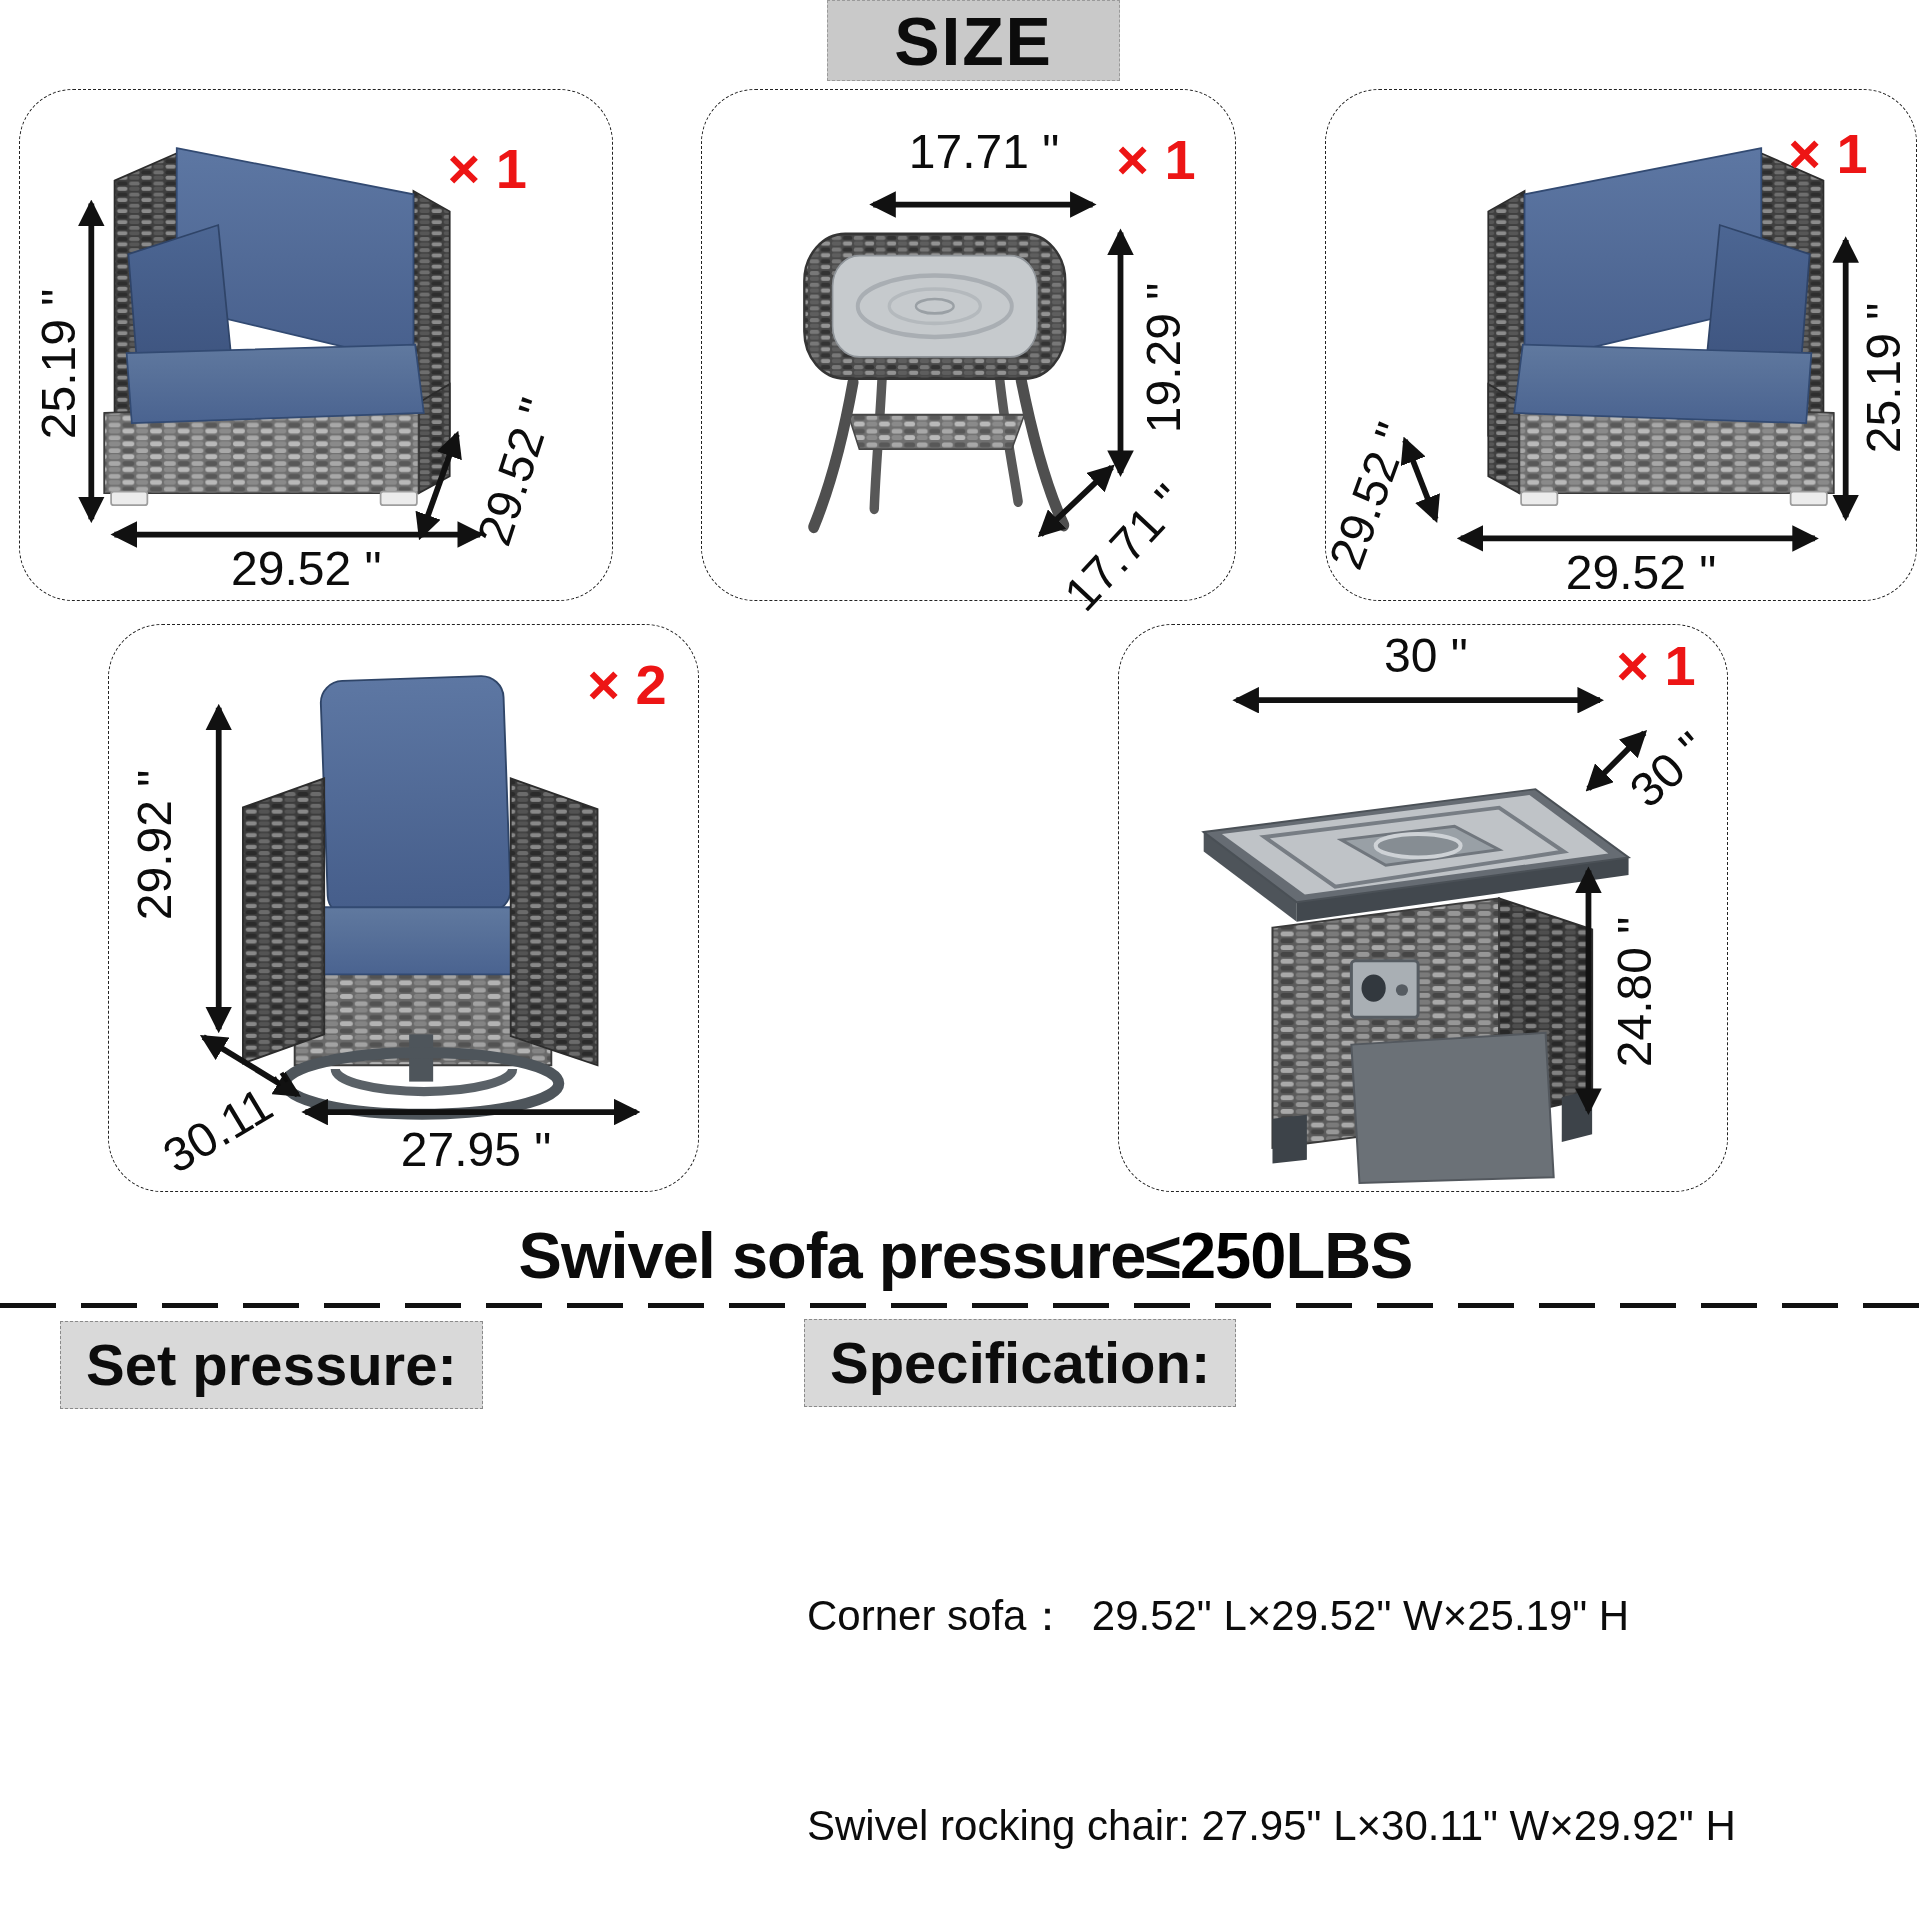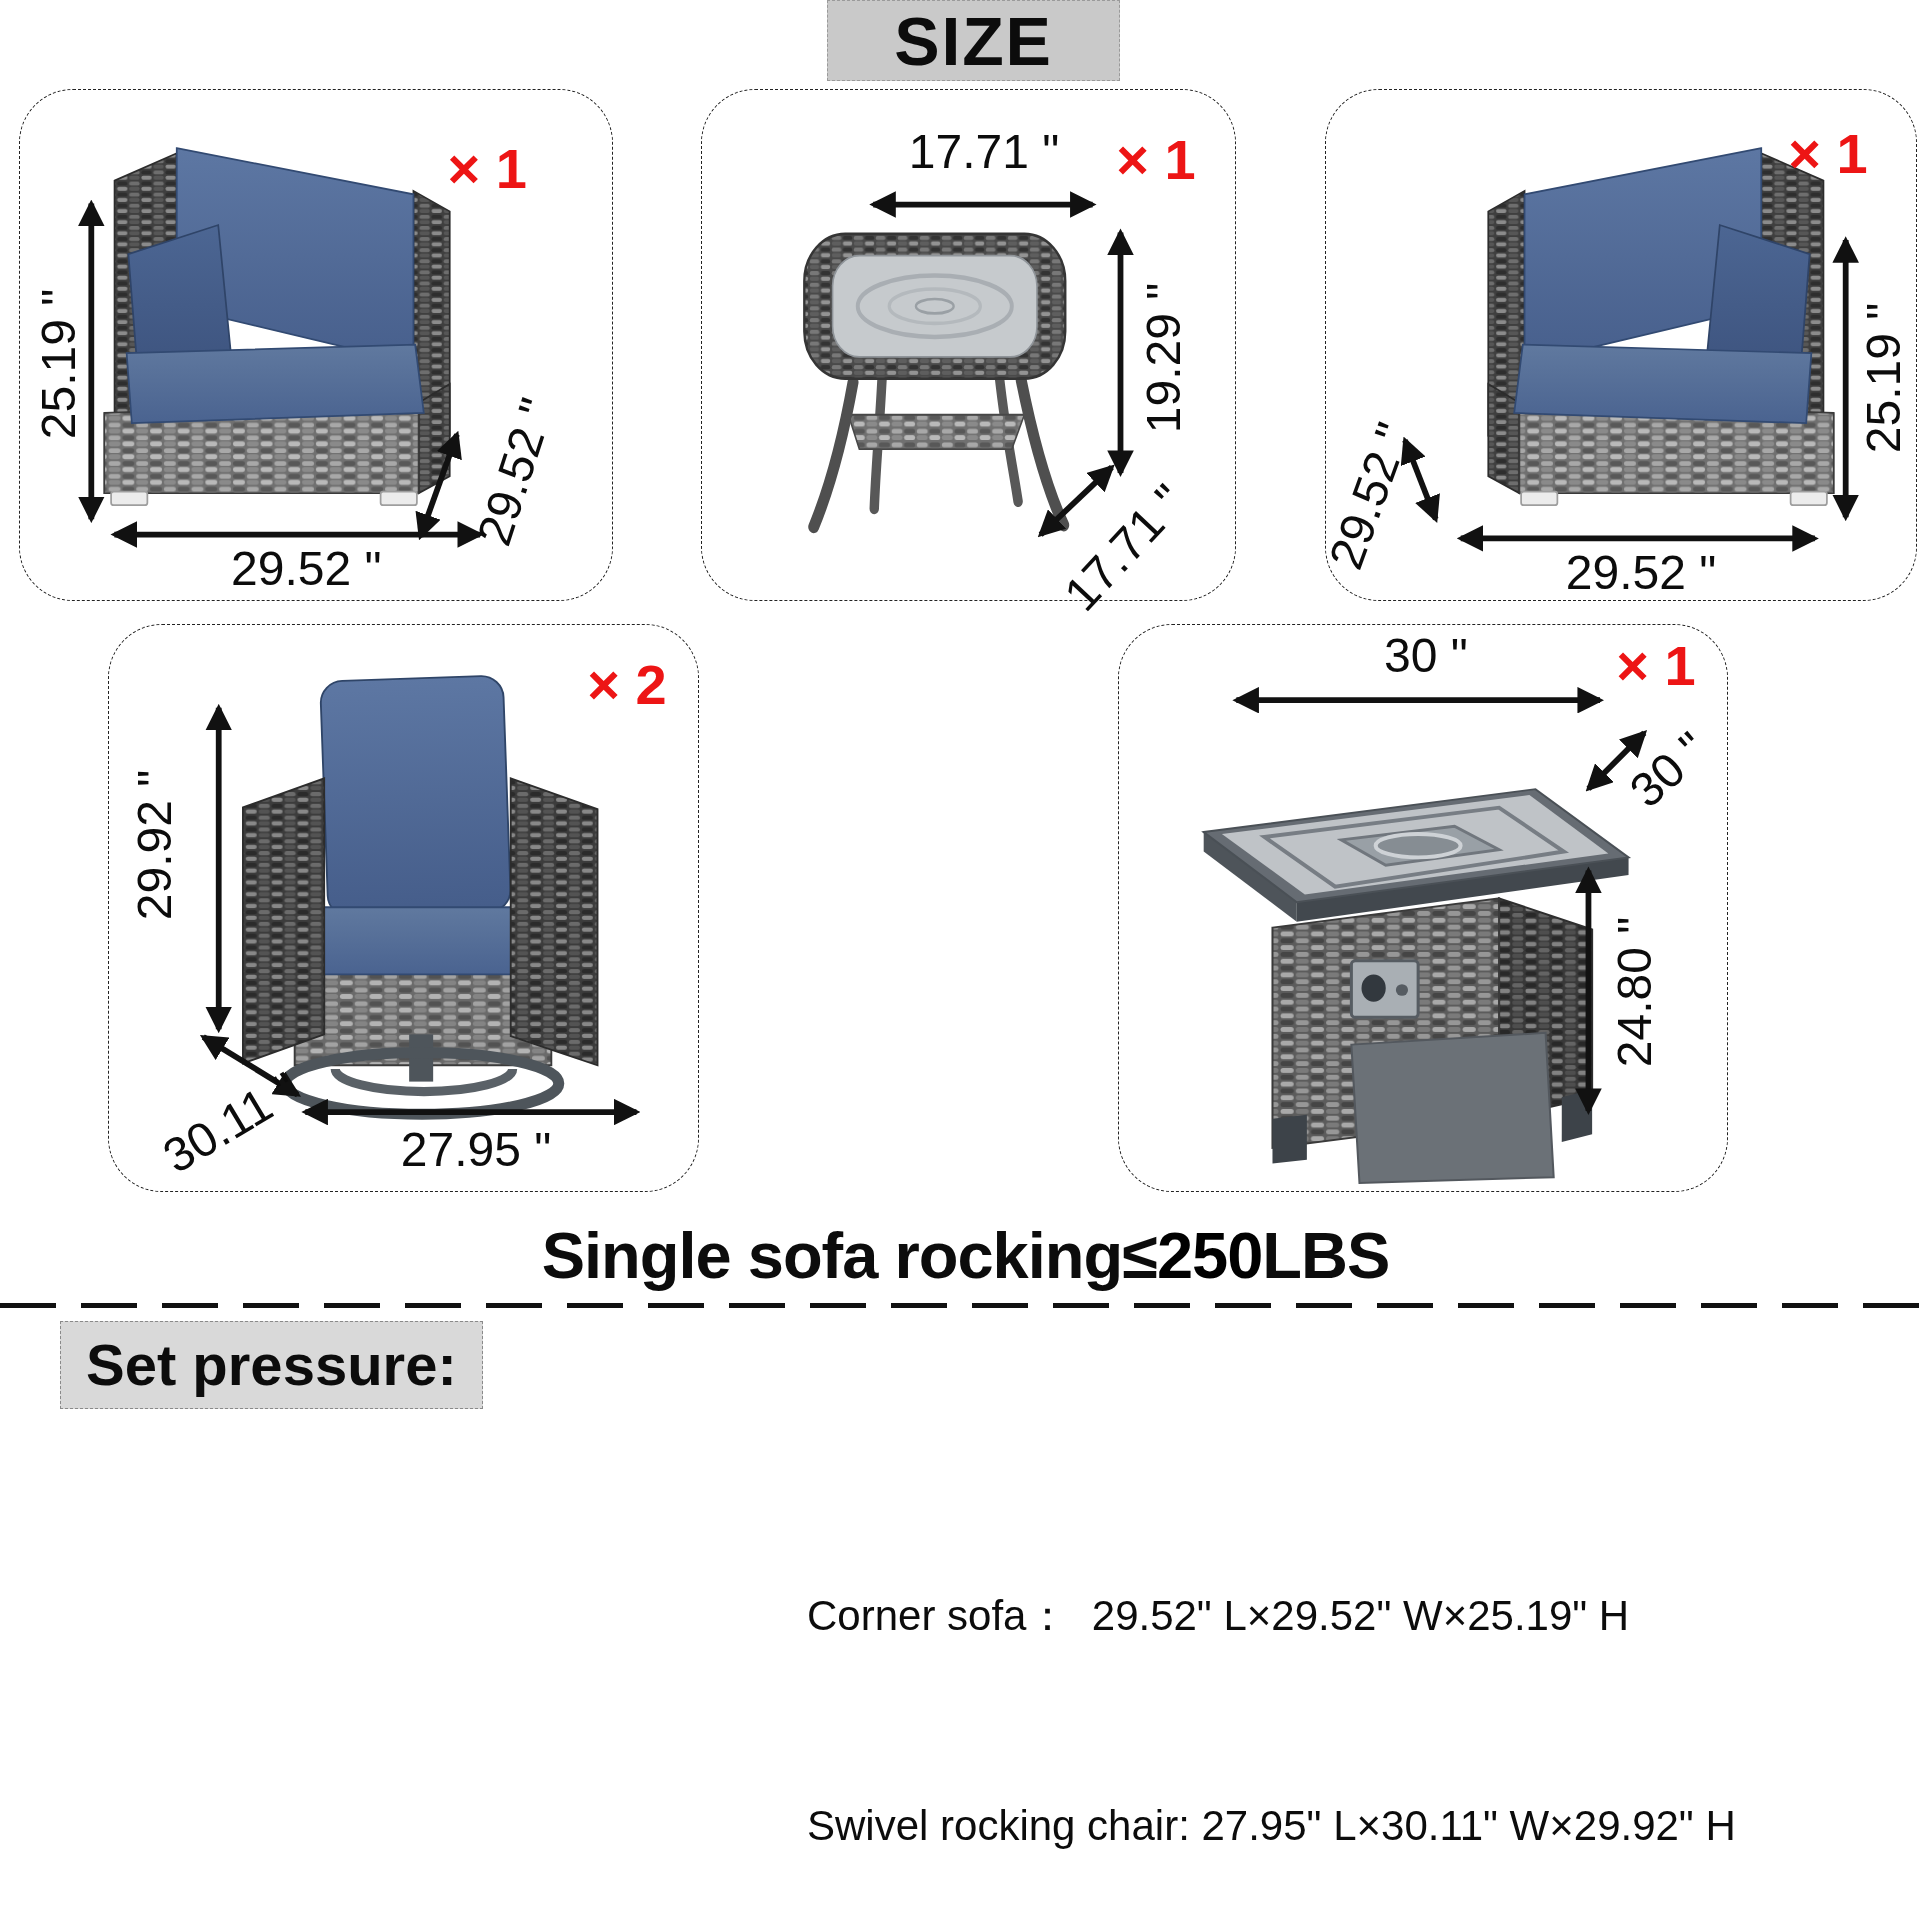--- a/index.html
+++ b/index.html
@@ -283,33 +283,34 @@
       <line x1="122" y1="78" x2="500" y2="78" stroke="#111" stroke-width="6" marker-start="url(#m5)" marker-end="url(#m5)"></line>
       <line x1="488" y1="170" x2="546" y2="112" stroke="#111" stroke-width="6" marker-start="url(#m5)" marker-end="url(#m5)"></line>
       <line x1="488" y1="255" x2="488" y2="505" stroke="#111" stroke-width="6" marker-start="url(#m5)" marker-end="url(#m5)"></line>
     </svg>
     <div class="dim" style="left:307px;top:31px;transform:translate(-50%,-50%)">30 "</div>
     <div class="dim" style="left:550px;top:145px;transform:translate(-50%,-50%) rotate(-42deg)">30 "</div>
     <div class="dim" style="left:516px;top:367px;transform:translate(-50%,-50%) rotate(-90deg)">24.80 "</div>
     <div class="qty" style="left:537px;top:41px;transform:translate(-50%,-50%)">× 1</div>
   </section>
 
-  <div class="pressure"><span>Single sofa rocking</span><span>≤</span><span class="red">250</span><span>LBS</span></div>
+  <div class="pressure"><span>Swivel sofa pressure</span><span>≤</span><span class="red">250</span><span>LBS</span></div>
 
   <div class="divider"></div>
 
   <div class="list-header" style="left:60px;top:1321px">Set pressure:</div>
   <div class="set-list">
     
     
     
     
     
   </div>
 
+  <div class="list-header" style="left:804px;top:1319px">Specification:</div>
   <div class="spec-list">
     <div>Corner sofa：  29.52" L×29.52" W×25.19" H</div>
     <div>Swivel rocking chair: 27.95" L×30.11" W×29.92" H</div>
     
     
     
     
     
   </div>
 

